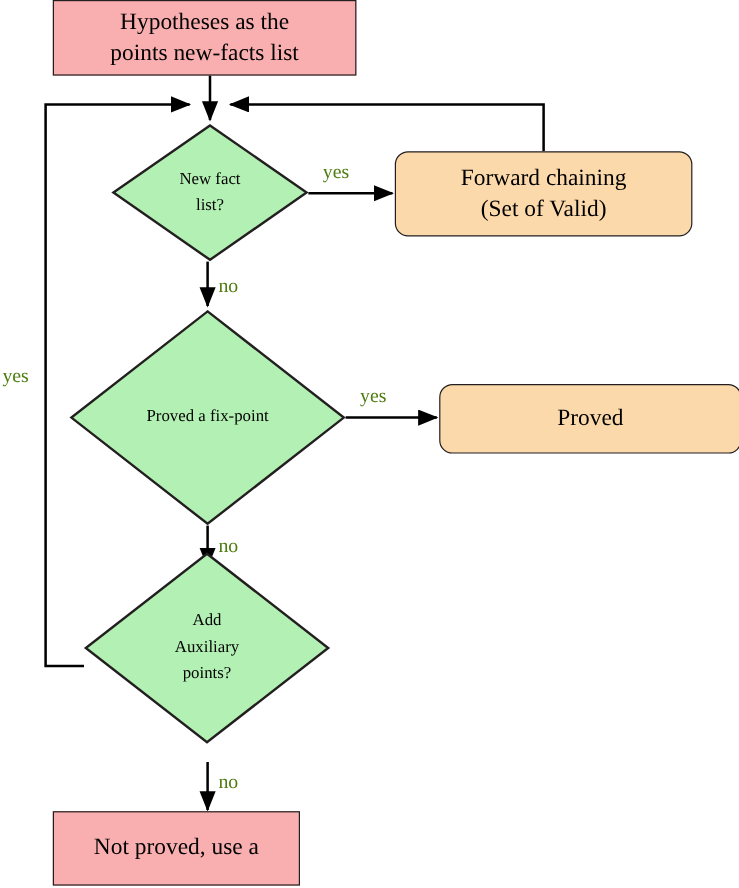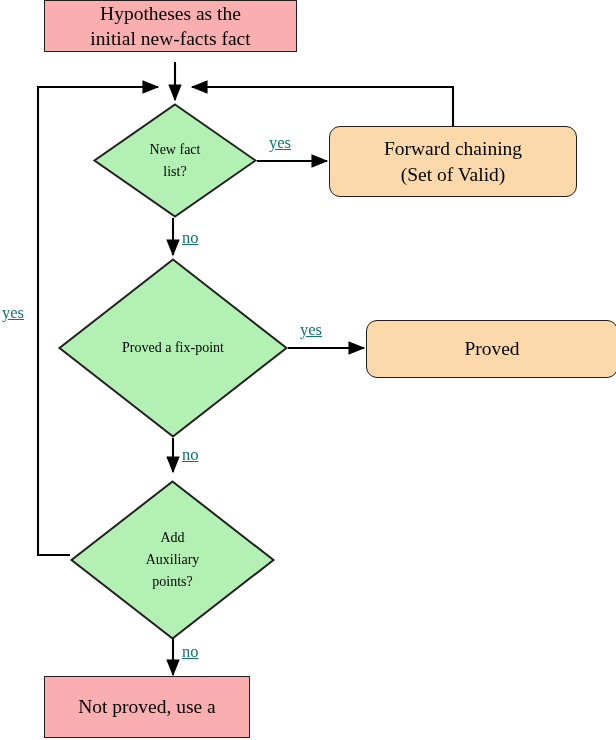--- a/index.html
+++ b/index.html
@@ -66,23 +66,22 @@
     justify-content: center;
     text-align: center;
     font-size: 14px;
     line-height: 1.55;
     color: #000000;
     pointer-events: none;
   }
   .edge-label {
     position: absolute;
     font-size: 16.5px;
-    color: #0f766e;
+    color: #4d7c0f;
     white-space: nowrap;
-    text-decoration: underline;
   }
   .nline { display: block; }
 </style>
 </head>
 <body>
 
 <div id="canvas">
 
   <svg id="edges" width="616" height="740" viewBox="0 0 616 740">
     <defs>
@@ -101,24 +100,24 @@
 
     <path d="M173,218 L173,255" fill="none" stroke="#000000" stroke-width="2.1" marker-end="url(#arrow)"></path>
 
     <path d="M288,348 L364,348" fill="none" stroke="#000000" stroke-width="2.1" marker-end="url(#arrow)"></path>
 
     <path d="M173,438 L173,472" fill="none" stroke="#000000" stroke-width="2.1" marker-end="url(#arrow)"></path>
 
     <path d="M173,635 L173,675" fill="none" stroke="#000000" stroke-width="2.1" marker-end="url(#arrow)"></path>
   </svg>
 
-  <div class="node rect" style="left:44px; top:0px; width:253px; height:52px;">
+  <div class="node rect" style="left:44px; top:0px; width:253px; height:63px;">
     <div>
       <span class="nline">Hypotheses as the</span>
-      <span class="nline">initial new-facts fact</span>
+      <span class="nline">points new-facts list</span>
     </div>
   </div>
 
   <div class="diamond-wrap" style="left:93px; top:103px; width:164px; height:115px;">
     <svg width="164" height="115" viewBox="0 0 164 115">
       <polygon points="82,1.5 162.5,57.5 82,113.5 1.5,57.5" fill="#b3f0b3" stroke="#231f20" stroke-width="2"></polygon>
     </svg>
     <div class="diamond-label">
       <span class="nline">New fact</span>
       <span class="nline">list?</span>
@@ -140,21 +139,21 @@
       <span class="nline">Proved a fix-point</span>
     </div>
   </div>
 
   <div class="node rounded" style="left:366px; top:320px; width:252px; height:58px;">
     <div>
       <span class="nline">Proved</span>
     </div>
   </div>
 
-  <div class="diamond-wrap" style="left:70px; top:480px; width:205px; height:160px;">
+  <div class="diamond-wrap" style="left:70px; top:460px; width:205px; height:160px;">
     <svg width="205" height="160" viewBox="0 0 205 160">
       <polygon points="102.5,1.5 203.5,80 102.5,158.5 1.5,80" fill="#b3f0b3" stroke="#231f20" stroke-width="2"></polygon>
     </svg>
     <div class="diamond-label">
       <span class="nline">Add</span>
       <span class="nline">Auxiliary</span>
       <span class="nline">points?</span>
     </div>
   </div>
 

